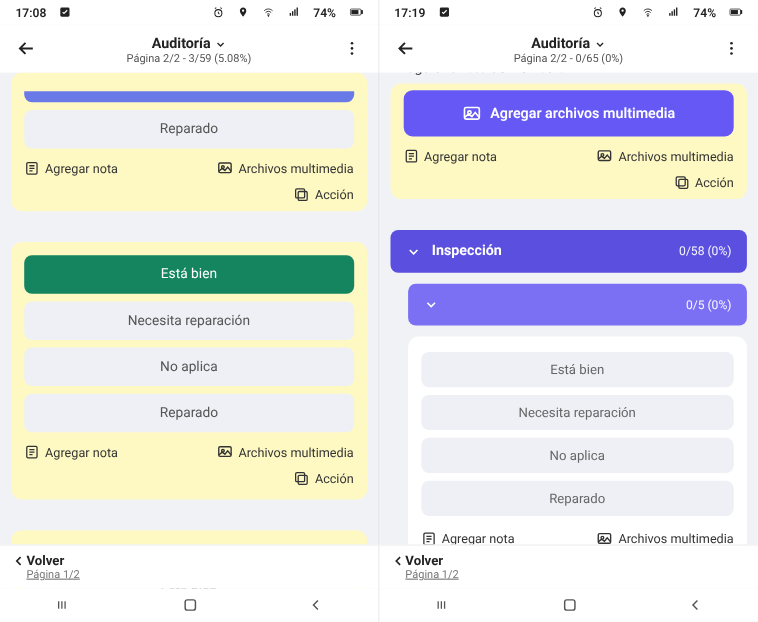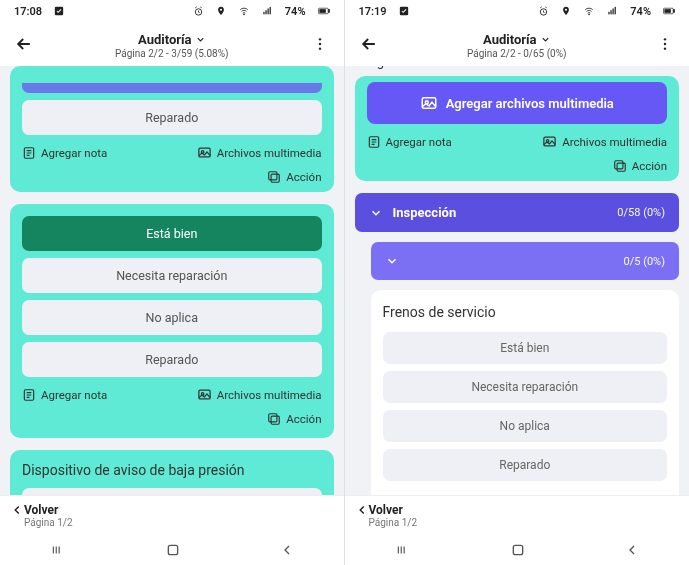--- a/index.html
+++ b/index.html
@@ -11,21 +11,21 @@
   .status-left, .status-right { display: flex; align-items: center; gap: 12px; }
   .status-right svg, .status-right span.glyph { font-size: 10px; }
 
   .app-header { background: #fff; height: 44px; display: flex; align-items: center; justify-content: space-between; padding: 0 12px; }
   .header-center { text-align: center; }
   .header-title { font-size: 13px; font-weight: 700; color: #222; display: inline-flex; align-items: center; gap: 3px; }
   .header-sub { font-size: 10px; color: #555; }
   .back-btn, .menu-btn { width: 24px; height: 24px; display: flex; align-items: center; justify-content: center; color: #222; }
 
   .scroll { flex: 1; overflow-y: hidden; padding: 0 10px; }
-  .card { background: #5eead4; border-radius: 10px; padding: 12px; margin-bottom: 12px; }
+  .card { background: #fef9c3; border-radius: 10px; padding: 12px; margin-bottom: 28px; }
   .card.tight { padding-bottom: 8px; }
   .card-title { font-size: 14px; color: #333; margin-bottom: 10px; font-weight: 400; }
   .opt { width: 100%; border: none; border-radius: 7px; padding: 10px 0; margin-bottom: 7px; font-size: 12.5px; color: #555; background: #eef0f5; cursor: pointer; }
   .opt.green { background: #14855f; color: #fff; }
   .opt.blue-top { background: #6a79e8; color: #fff; height: 10px; padding: 0; font-size: 0; border-radius: 0 0 7px 7px; margin-top: -12px; }
   .opt:last-of-type { margin-bottom: 0; }
 
   .media-btn { width: 100%; background: #6558f5; border: none; color: #fff; border-radius: 8px; padding: 12px 0; font-size: 13px; font-weight: 600; display: flex; align-items: center; justify-content: center; gap: 8px; cursor: pointer; }
 
   .card-footer { display: flex; flex-wrap: wrap; justify-content: space-between; align-items: center; margin-top: 10px; row-gap: 6px; }
@@ -42,21 +42,21 @@
   .nested { padding-left: 16px; }
   .subcard { background: #fff; border-radius: 10px 10px 0 0; padding: 14px 12px 0 12px; }
   .subcard-title { font-size: 14px; color: #333; margin-bottom: 12px; }
   .subopt { width: 100%; border: none; border-radius: 7px; padding: 9px 0; margin-bottom: 7px; font-size: 12px; color: #666; background: #eef0f5; cursor: pointer; }
 
   .cut-text { font-size: 13px; color: #333; padding: 0 6px 10px 6px; position: relative; top: -4px; }
 
   .bottom-bar { position: absolute; bottom: 30px; left: 0; right: 0; background: #fff; height: 40px; display: flex; align-items: center; padding: 0 10px; border-top: 1px solid #eee; }
   .bb-left { display: flex; align-items: flex-start; gap: 0; }
   .bb-title { font-size: 12px; font-weight: 700; color: #222; }
-  .bb-sub { font-size: 10px; color: #777; }
+  .bb-sub { font-size: 10px; color: #777; text-decoration: underline; }
 
   .nav-bar { position: absolute; bottom: 0; left: 0; right: 0; height: 30px; background: #fff; display: flex; align-items: center; justify-content: space-around; color: #666; }
   .nav-bar svg { stroke: #555; }
 </style>
 </head>
 <body>
 
 <div class="phone left">
 
   <div class="status-bar">
@@ -334,21 +334,20 @@
       <div class="accordion light">
         <div class="acc-left">
           <svg width="14" height="14" viewBox="0 0 24 24" fill="none" stroke="#fff" stroke-width="2.5">
               <path d="M6 9l6 6 6-6"></path>
             </svg>
         </div>
         <span class="acc-count">0/5 (0%)</span>
       </div>
 
       <div class="subcard">
-        <div class="subcard-title">Frenos de servicio</div>
         <button class="subopt">Está bien</button>
         <button class="subopt">Necesita reparación</button>
         <button class="subopt">No aplica</button>
         <button class="subopt">Reparado</button>
         <div class="card-footer" style="margin-top:6px;">
           <div class="foot-link">
             <svg width="14" height="14" viewBox="0 0 24 24" fill="none" stroke="#333" stroke-width="2">
                 <rect x="4" y="3" width="16" height="18" rx="2"></rect>
                 <path d="M8 8h8M8 12h8M8 16h5"></path>
               </svg>

